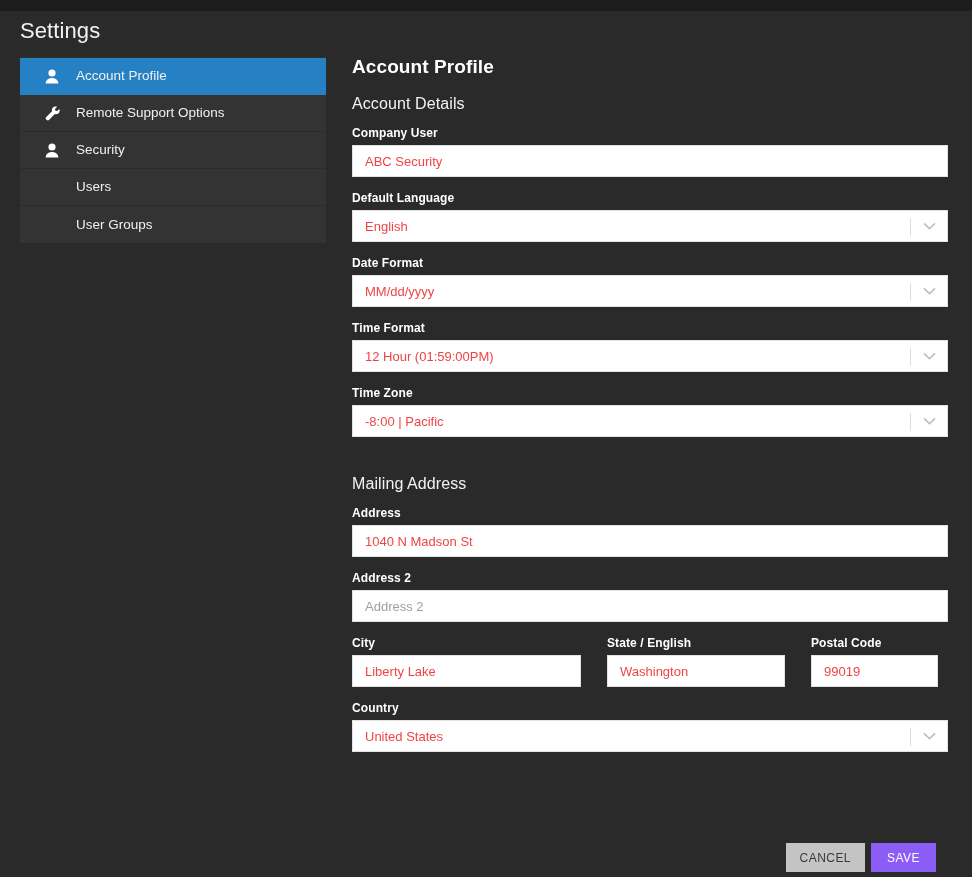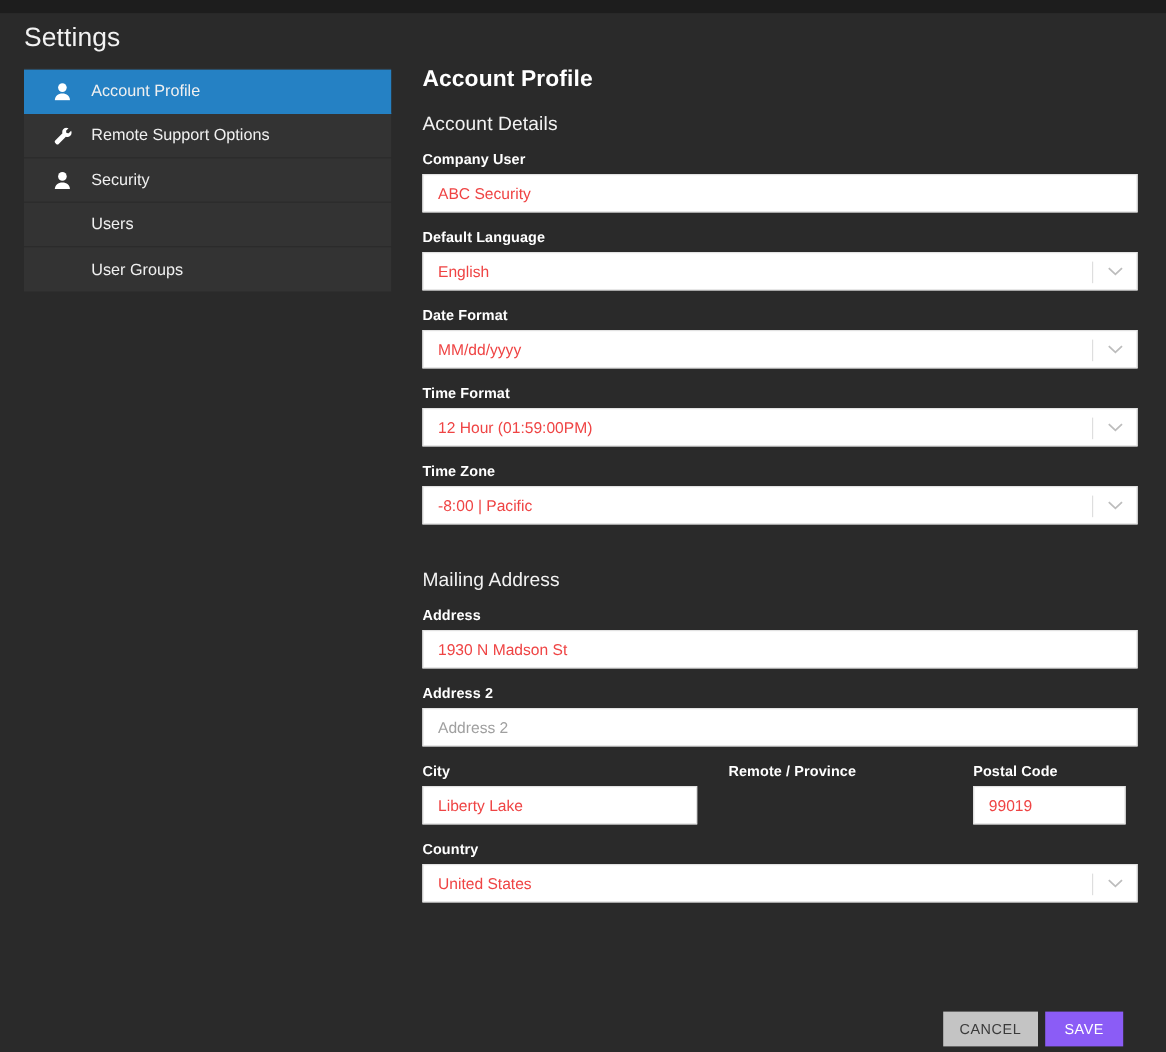--- a/index.html
+++ b/index.html
@@ -343,35 +343,36 @@
           </span>
         </div>
       </div>
 
       <div class="gap-lg"></div>
 
       <div class="section-title mailing">Mailing Address</div>
 
       <div class="field">
         <label class="field-label">Address</label>
-        <div class="input" placeholder="Address">1930 N Madson St</div>
+        <div class="input" placeholder="Address">1040 N Madson St</div>
       </div>
 
       <div class="field">
         <label class="field-label">Address 2</label>
         <div class="input placeholder" placeholder="Address 2">Address 2</div>
       </div>
 
       <div class="row">
         <div class="field col-city">
           <label class="field-label">City</label>
           <div class="input" placeholder="City">Liberty Lake</div>
         </div>
         <div class="field col-state">
-          <label class="field-label">Remote / Province</label>
+          <label class="field-label">State / English</label>
+          <div class="input" placeholder="State / Province">Washington</div>
         </div>
         <div class="field col-postal">
           <label class="field-label">Postal Code</label>
           <div class="input" placeholder="Postal Code">99019</div>
         </div>
       </div>
 
       <div class="field">
         <label class="field-label">Country</label>
         <div class="input select">

